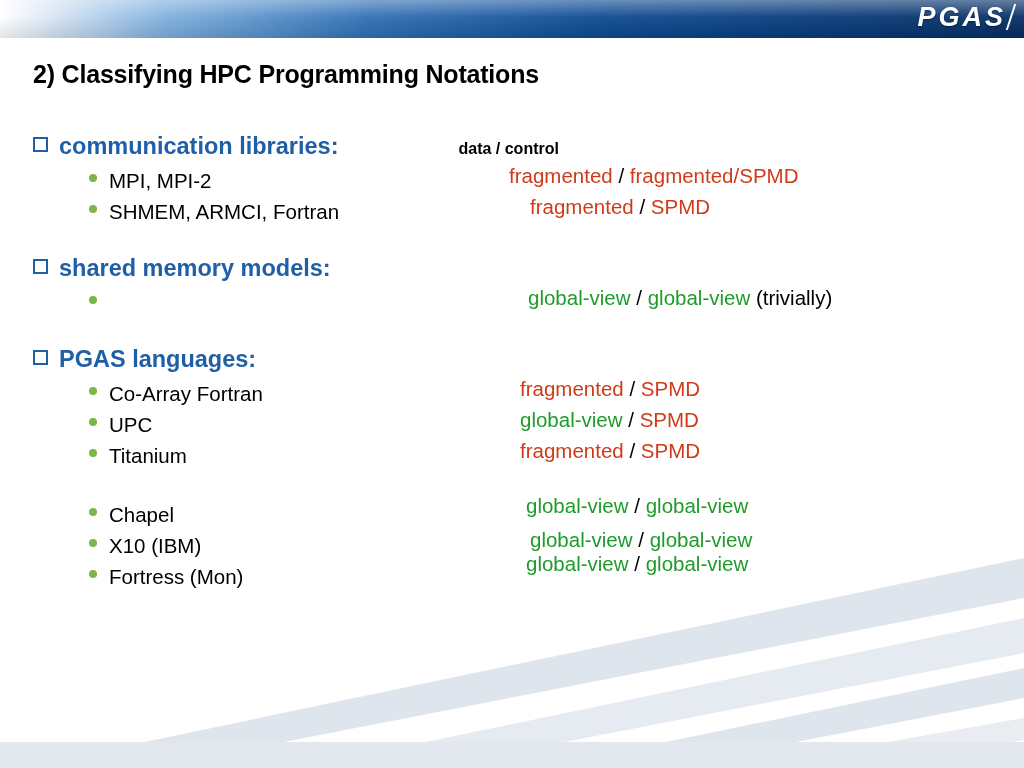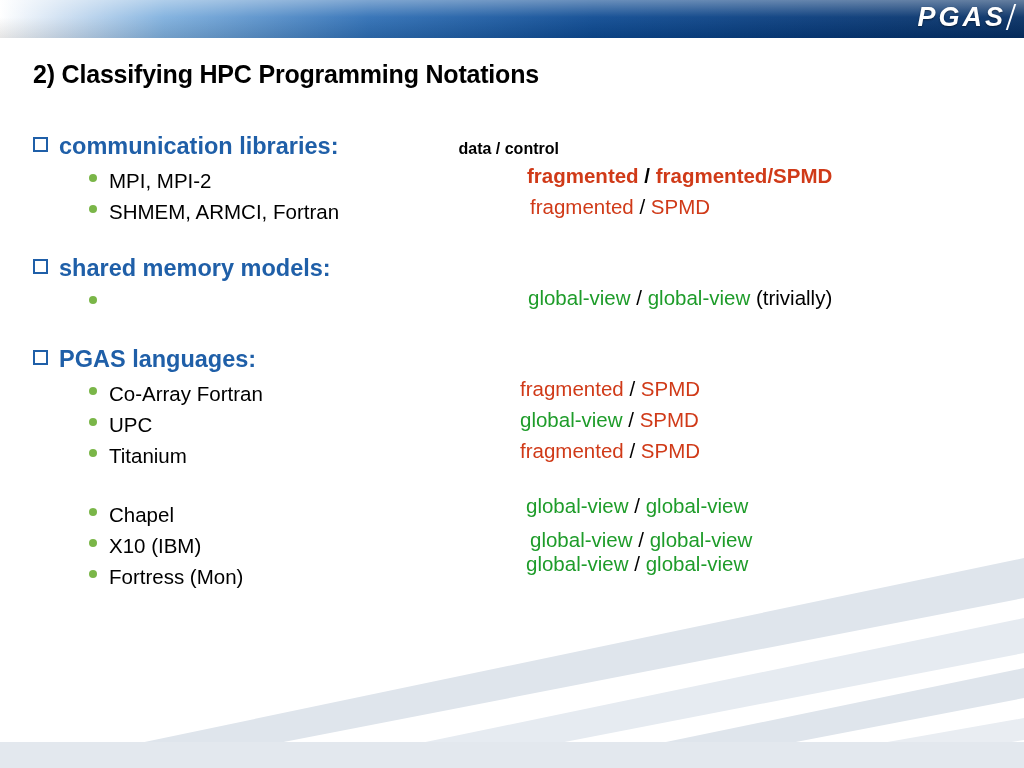--- a/index.html
+++ b/index.html
@@ -191,21 +191,21 @@
         <span>data</span>
         <span class="sep">/</span>
         <span>control</span>
       </span>
     </div>
 
     <div class="row-wrap">
       <div class="item-row">
         <span class="bullet-dot"></span>
         <span class="item-name">MPI, MPI-2</span>
-        <span class="item-attrs" style="left:494px; top:-1px;font-weight:bold;">
+        <span class="item-attrs" style="left:476px; top:-1px;">
           <span class="frag">fragmented</span>
           <span class="sep">/</span>
           <span class="frag">fragmented/SPMD</span>
         </span>
       </div>
     </div>
 
     <div class="row-wrap">
       <div class="item-row">
         <span class="bullet-dot"></span>

